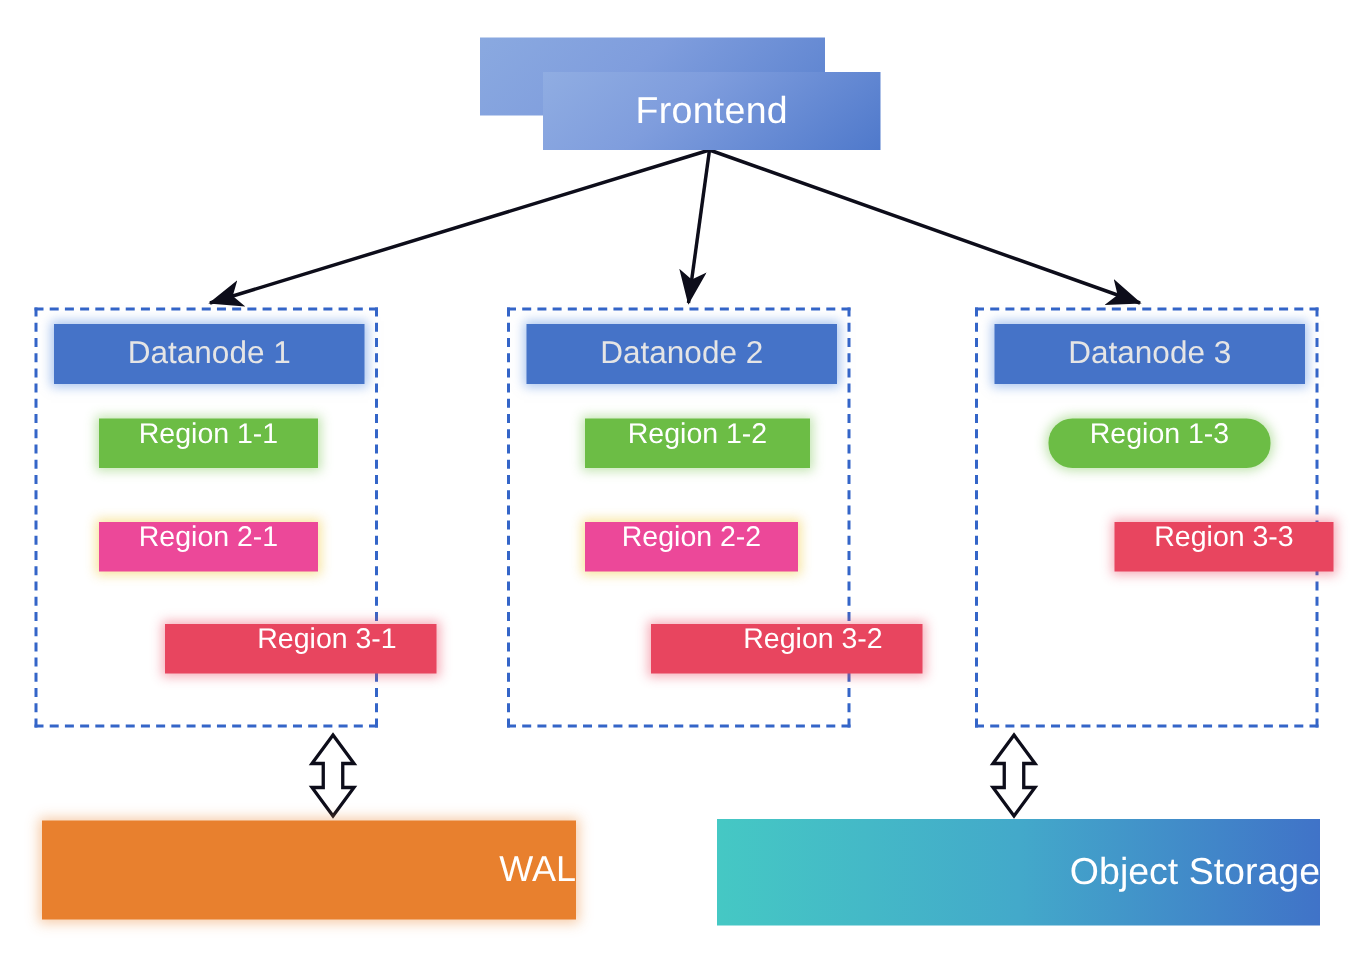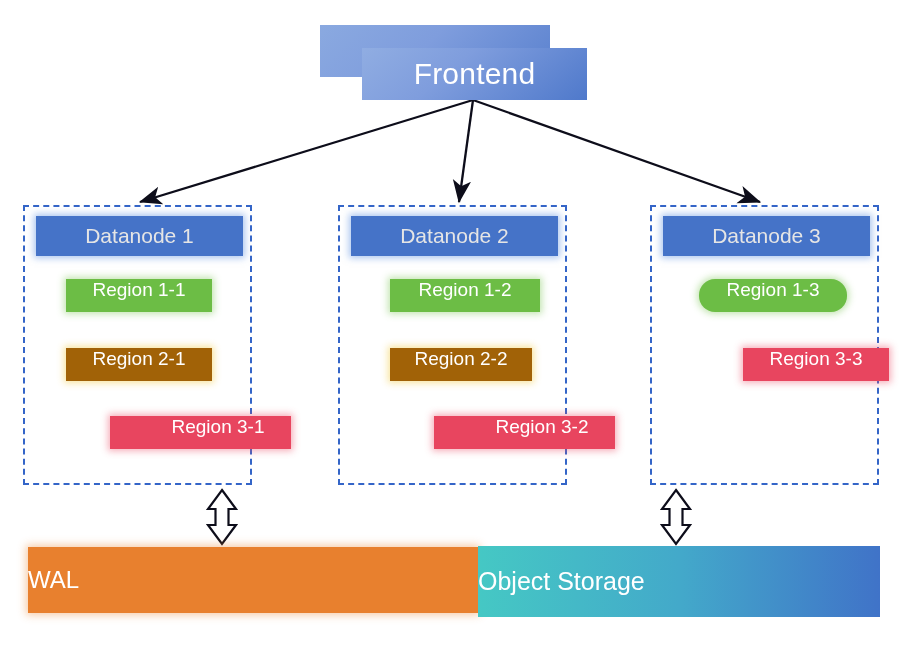--- a/index.html
+++ b/index.html
@@ -44,21 +44,21 @@
     top: 48px;
     width: 225px;
     height: 52px;
     background: linear-gradient(140deg, #90ade2 0%, #7f9ddd 40%, #4f79cb 100%);
     display: flex;
     align-items: center;
     justify-content: center;
   }
   .frontend-label {
     color: #ffffff;
-    font-size: 30px;
+    font-size: 25px;
     letter-spacing: .2px;
   }
 
   
   .datanode {
     position: absolute;
     top: 205px;
     width: 229px;
     height: 280px;
     border: 2px dashed #3465c8;
@@ -94,51 +94,51 @@
     justify-content: center;
     color: #ffffff;
     font-size: 19px;
     white-space: nowrap;
   }
   .region.r0 { top: 72px; }
   .region.r1 { top: 141px; }
   .region.r2 { top: 209px; padding-left: 35px; }
 
   .region.green  { background: #6cbd45; box-shadow: 0 0 7px 2px rgba(120,195,80,.45); }
-  .region.yellow { background: #a16207; box-shadow: 0 0 7px 2px rgba(240,195,40,.45); }
+  .region.yellow { background: #ec4899; box-shadow: 0 0 7px 2px rgba(240,195,40,.45); }
   .region.red    { background: #e8455f; box-shadow: 0 0 7px 2px rgba(235,75,100,.45); margin-left: 44px; }
 
   
   .wal-box {
     position: absolute;
     left: 28px;
     top: 547px;
-    width: 450px;
+    width: 356px;
     height: 66px;
     background: #e8802e;
     box-shadow: 0 0 8px 2px rgba(235,140,60,.45);
     display: flex;
     align-items: center;
-    justify-content: flex-start;
+    justify-content: flex-end;
   }
   .wal-box span {
     color: #ffffff;
     font-size: 24px;
   }
 
   .objstore-box {
     position: absolute;
     left: 478px;
     top: 546px;
     width: 402px;
     height: 71px;
     background: linear-gradient(90deg, #45c8c4 0%, #43a9ca 50%, #4073c8 100%);
     display: flex;
     align-items: center;
-    justify-content: flex-start;
+    justify-content: flex-end;
   }
   .objstore-box span {
     color: #ffffff;
     font-size: 25px;
   }
 </style>
 </head>
 <body>
 
 <div id="diagram">

